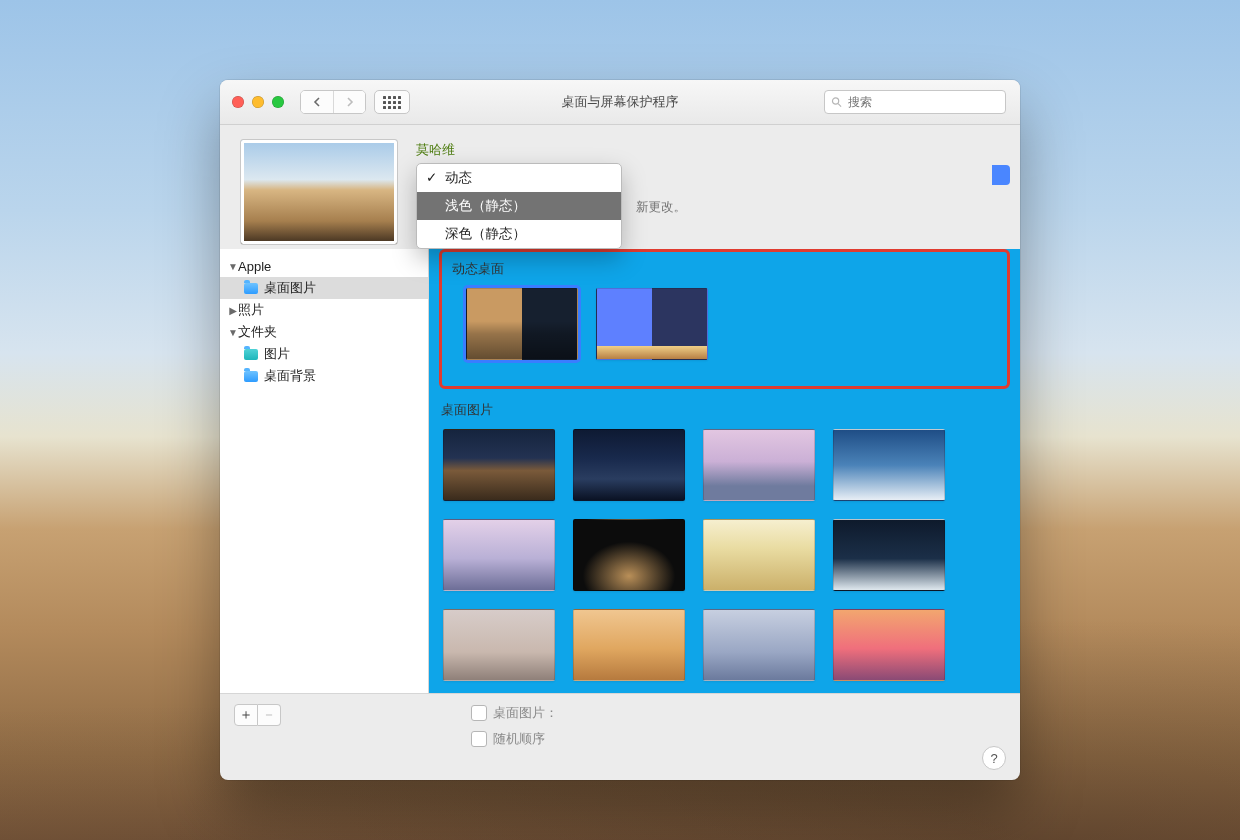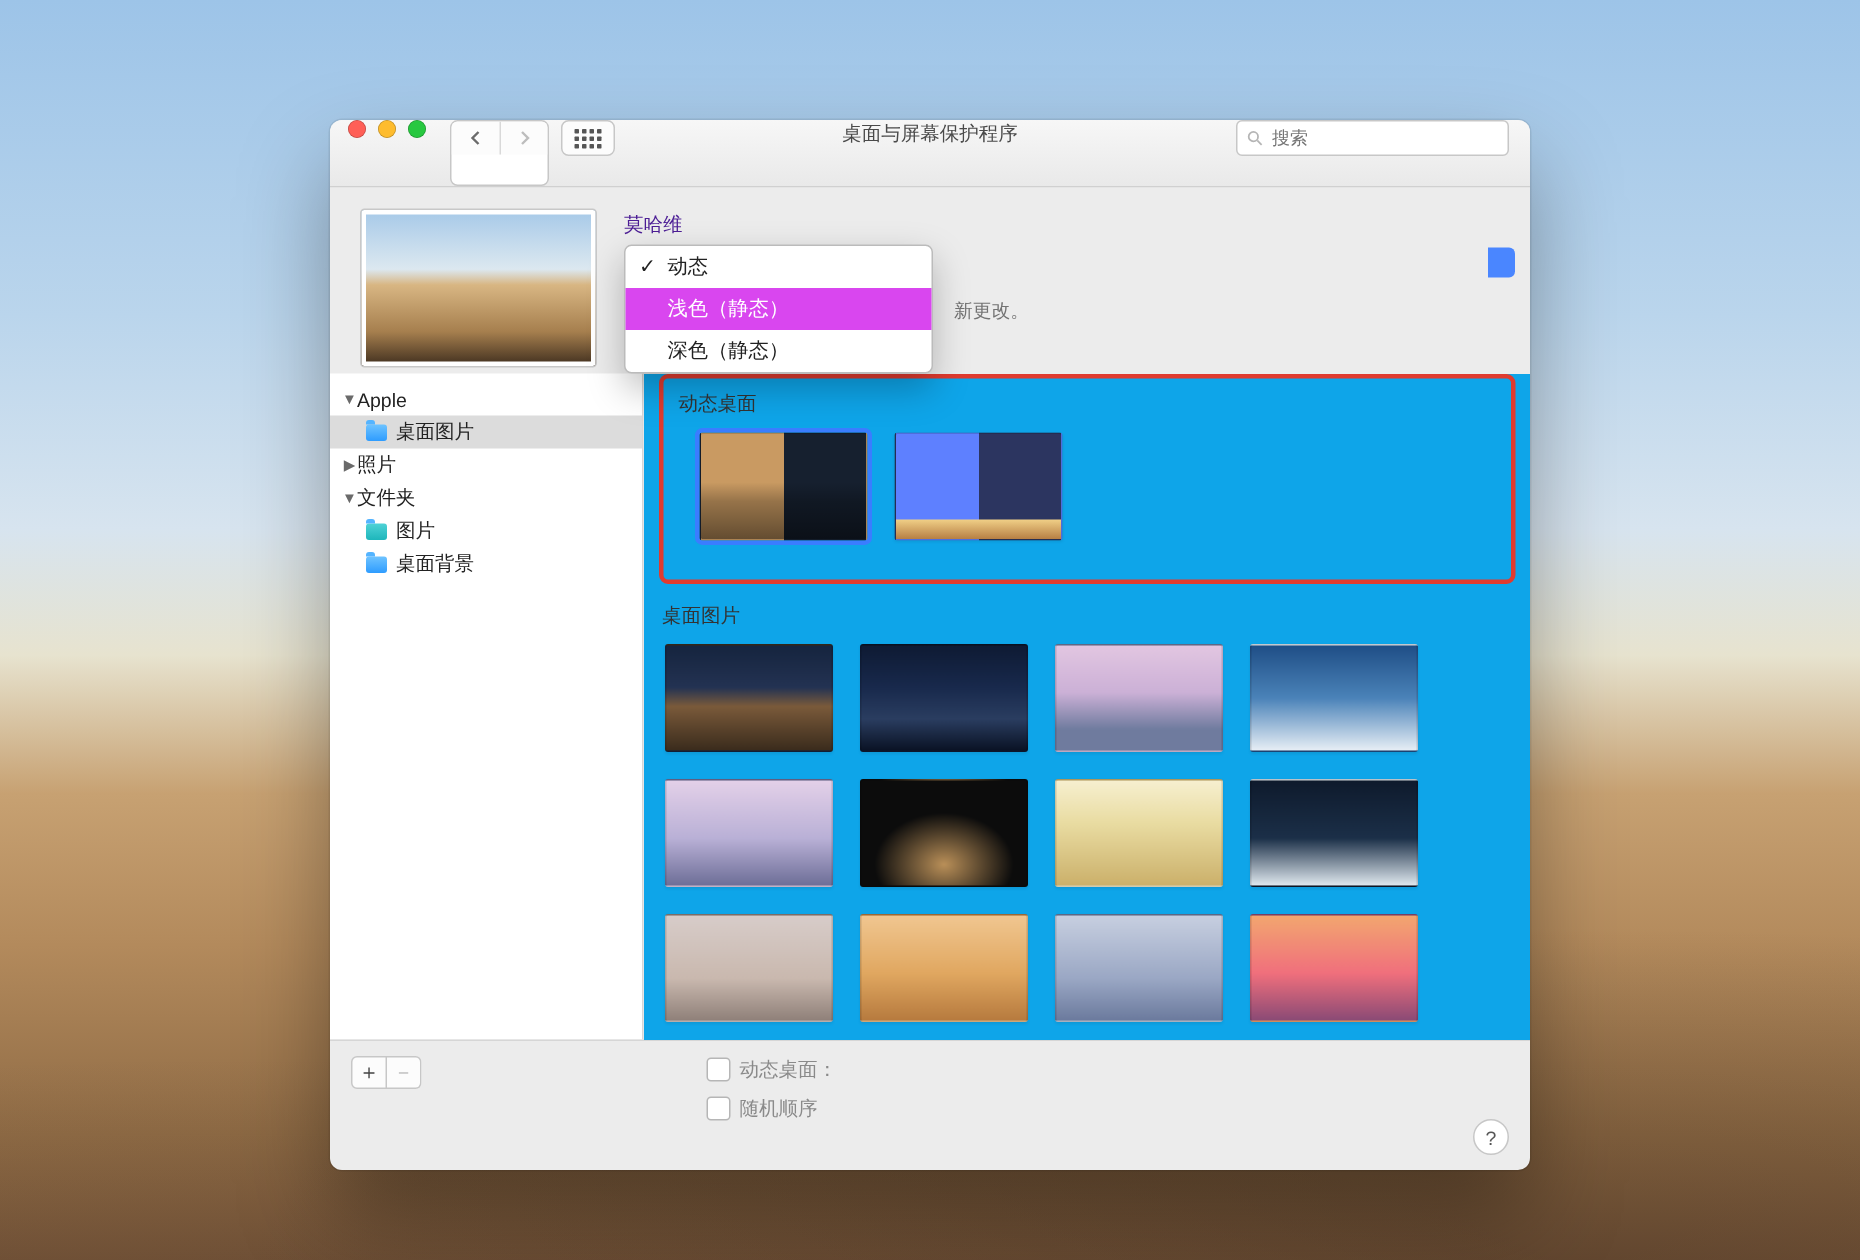--- a/index.html
+++ b/index.html
@@ -23,21 +23,21 @@
     position:absolute;left:220px;top:80px;width:800px;height:700px;
     background:#ececec;border-radius:8px;
     box-shadow:0 30px 60px rgba(0,0,0,.35),0 0 0 1px rgba(0,0,0,.08);
     display:flex;flex-direction:column;
   }
 
   
   .titlebar{
     position:relative;height:44px;border-bottom:1px solid #d0d0d0;
     background:linear-gradient(#f7f7f7,#e9e9e9);
-    border-radius:8px 8px 0 0;display:flex;
+    border-radius:8px 8px 0 0;display:flex;align-items:center;
   }
   .traffic{display:flex;gap:8px;margin-left:12px}
   .tl{width:12px;height:12px;border-radius:50%;box-shadow:inset 0 0 0 .5px rgba(0,0,0,.25)}
   .tl.r{background:#ff5f57}.tl.y{background:#febc2e}.tl.g{background:#28c840}
   .navseg{display:flex;margin-left:16px;border:1px solid #c7c7c7;border-radius:5px;overflow:hidden;background:#fff}
   .navseg button{width:32px;height:22px;border:none;background:#fcfcfc;cursor:default;display:flex;align-items:center;justify-content:center}
   .navseg button+button{border-left:1px solid #d9d9d9}
   .gridbtn{margin-left:8px;width:34px;height:22px;border:1px solid #c7c7c7;border-radius:5px;background:#fcfcfc;display:flex;align-items:center;justify-content:center}
   .dots{display:grid;grid-template-columns:repeat(4,3px);grid-template-rows:repeat(3,3px);gap:2px}
   .dots span{background:#555;width:3px;height:3px;border-radius:.5px}
@@ -55,32 +55,32 @@
   .tabs .active{background:#3f81ff;color:#fff}
 
   
   .hero{display:flex;padding:14px 20px 4px;position:relative}
   .preview{
     width:156px;height:104px;border:1px solid #c8c8c8;border-radius:3px;
     background:linear-gradient(180deg,#a6c9e8 0%,#dce8f0 38%,#d8b683 48%,#a67f4e 78%,#3f2e1e 100%);
     box-shadow:inset 0 0 0 3px #fff;
   }
   .heroRight{margin-left:18px;position:relative;flex:1}
-  .wpname{color:#4c1d95;margin-top:2px;margin-bottom:6px}
+  .wpname{color:#4d7c0f;margin-top:2px;margin-bottom:6px}
   .desc{color:#737373;font-size:12.5px;position:absolute;left:220px;top:60px}
 
   
   .popup{
     position:absolute;left:0;top:24px;width:204px;
     background:#fff;border:1px solid #bbb;border-radius:5px;
     box-shadow:0 10px 24px rgba(0,0,0,.25);z-index:10;
   }
   .popup .opt{padding:5px 2px 5px 28px;position:relative;font-size:13.5px}
   .popup .opt.checked::before{content:"✓";position:absolute;left:9px;top:5px}
-  .popup .opt.hi{background:#d946ef;color:#fff}
+  .popup .opt.hi{background:#737373;color:#fff}
   .popup-arrows{
     position:absolute;right:-10px;top:26px;width:18px;height:20px;
     background:#4a86ff;border-radius:0 4px 4px 0;
   }
 
   
   .body{flex:1;display:flex;min-height:0}
   .sidebar{width:208px;border-right:1px solid #d6d6d6;background:#fff;
     padding:6px 0;overflow:auto}
   .sb-item{display:flex;align-items:center;height:22px;padding:0 8px;cursor:default;position:relative}
@@ -264,21 +264,21 @@
   </div>
 
   <div class="footer">
     <div style="display:flex;gap:0">
       <div class="addremove" style="border-radius:4px 0 0 4px">＋</div>
       <div class="addremove" style="border-left:none;border-radius:0 4px 4px 0;color:#bbb">－</div>
     </div>
     <div style="display:flex;flex-direction:column;gap:8px;margin-left:180px">
       <div class="chkrow">
         <div class="checkbox"></div>
-        <span>动态桌面：</span>
+        <span>桌面图片：</span>
       </div>
       <div class="chkrow">
         <div class="checkbox"></div>
         <span>随机顺序</span>
       </div>
     </div>
     <div class="helpbtn">?</div>
   </div>
 
 </div>

